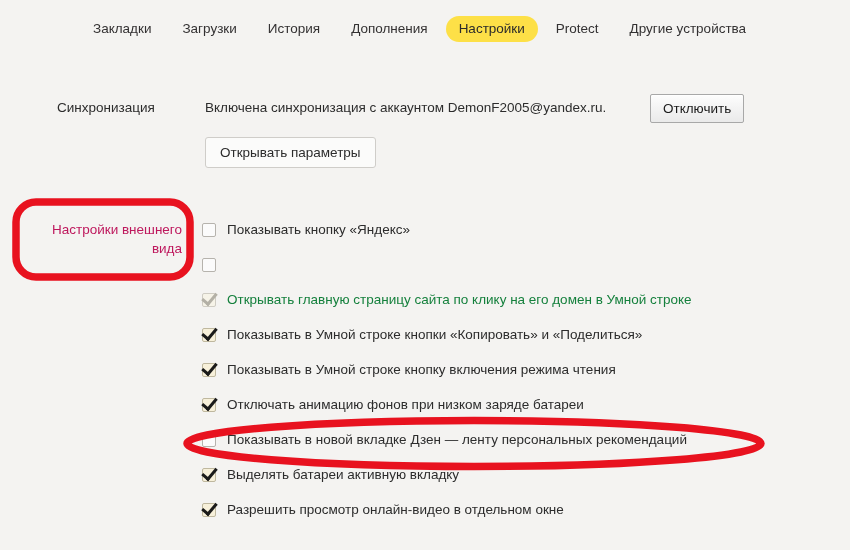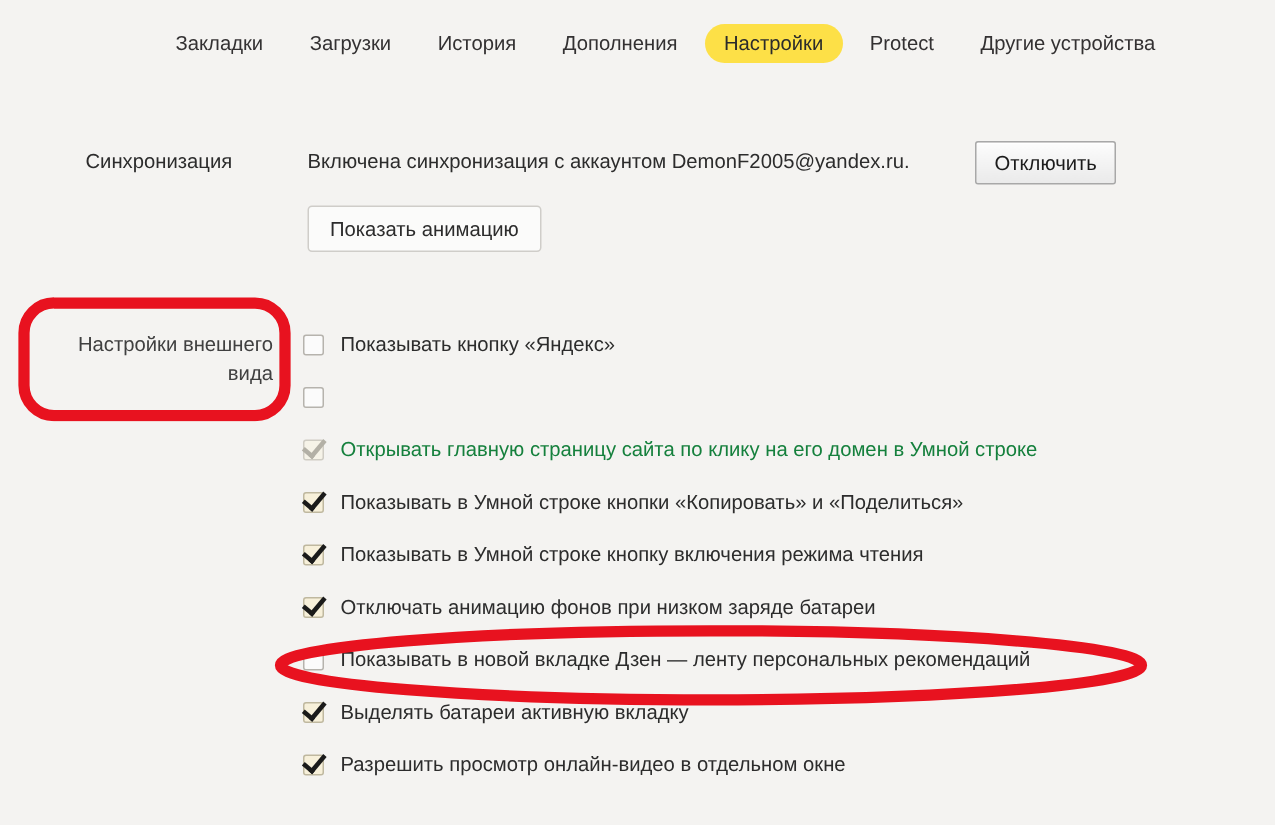--- a/index.html
+++ b/index.html
@@ -21,21 +21,21 @@
   
   .topnav {
     position: absolute;
     left: 0;
     top: 0;
     width: 850px;
     height: 58px;
     display: flex;
     align-items: center;
     justify-content: flex-start;
-    padding-left: 104px;
+    padding-left: 80px;
     box-sizing: border-box;
   }
   .nav-item {
     font-size: 13.5px;
     color: #333132;
     padding: 6px 13px;
     border-radius: 14px;
     white-space: nowrap;
     line-height: 1;
     cursor: default;
@@ -170,40 +170,40 @@
     height: 55px;
   }
   .annot-left-text {
     position: absolute;
     left: 22px;
     top: 220px;
     width: 160px;
     text-align: right;
     font-size: 13.5px;
     line-height: 19px;
-    color: #404040;
+    color: #be185d;
   }
 </style>
 </head>
 <body>
 
 <div class="topnav">
   <div class="nav-item">Закладки</div>
   <div class="nav-item">Загрузки</div>
   <div class="nav-item">История</div>
   <div class="nav-item">Дополнения</div>
   <div class="nav-item active">Настройки</div>
   <div class="nav-item">Protect</div>
   <div class="nav-item">Другие устройства</div>
 </div>
 
 <div class="sync-label">Синхронизация</div>
 <div class="sync-text">Включена синхронизация с аккаунтом DemonF2005@yandex.ru.</div>
 <button class="btn-disconnect">Отключить</button>
-<button class="btn-params">Показать анимацию</button>
+<button class="btn-params">Открывать параметры</button>
 
 <svg class="annot annot-left" viewBox="0 0 182 83">
   <rect x="4" y="4" width="174" height="75" rx="20" ry="20" fill="none" stroke="#e8121f" stroke-width="7.5"></rect>
 </svg>
 <div class="annot-left-text">
   <span>Настройки внешнего</span><br>
   <span>вида</span>
 </div>
 
 <div class="options">

